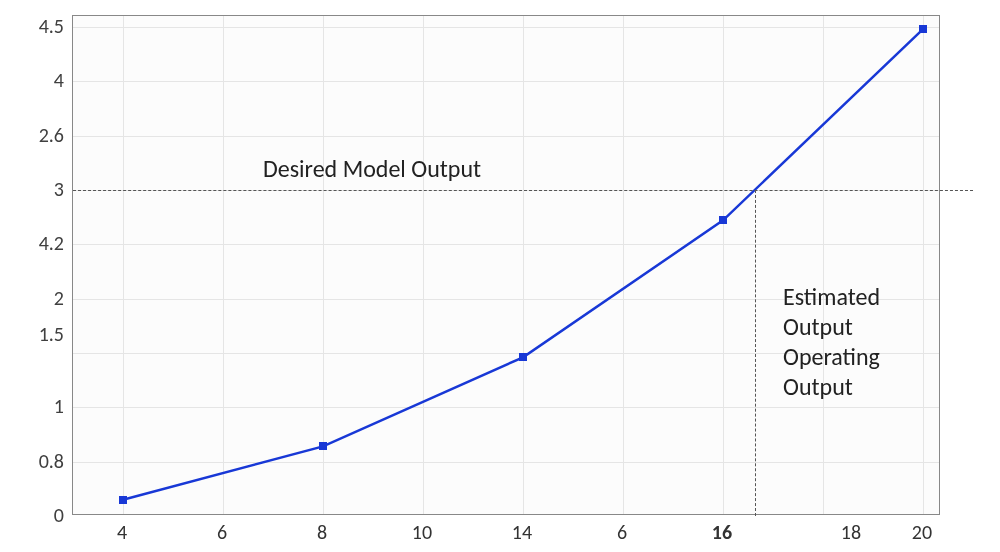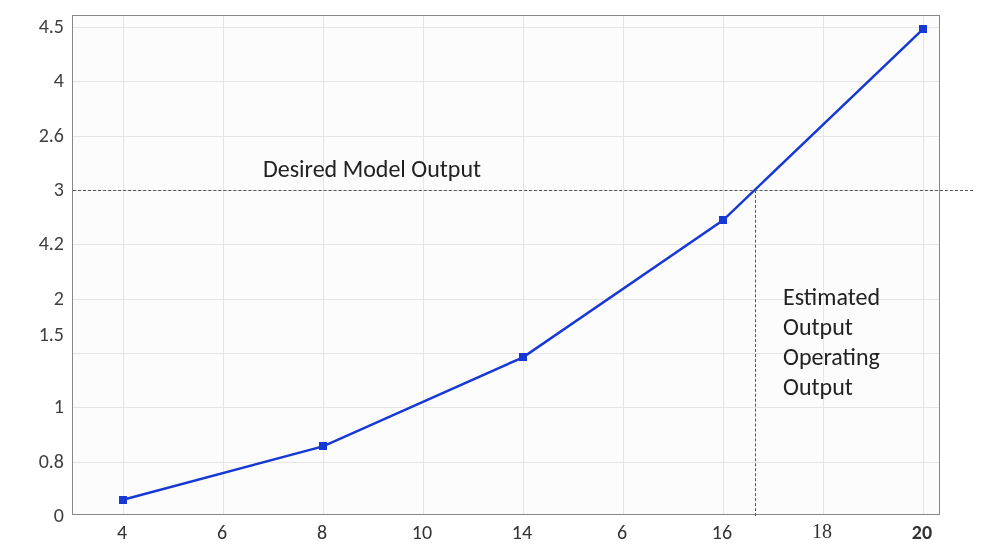--- a/index.html
+++ b/index.html
@@ -114,23 +114,23 @@
       <div class="point" style="left: 650px; top: 204.348px;"></div>
       <div class="point" style="left: 850px; top: 13.0435px;"></div>
     </div>
 
 <div class="tick-x" style="left: 102px;">4</div>
     <div class="tick-x" style="left: 202px;">6</div>
     <div class="tick-x" style="left: 302px;">8</div>
     <div class="tick-x" style="left: 402px;">10</div>
     <div class="tick-x" style="left: 502px;">14</div>
     <div class="tick-x" style="left: 602px;">6</div>
-    <div class="tick-x" style="left: 702px;">16</div>
-    <div class="tick-x" style="left: 802px; font-family: Liberation Serif, serif;">18</div>
-    <div class="tick-x" style="left: 902px; font-weight: bold;">20</div>
+    <div class="tick-x" style="left: 702px; font-weight: bold;">16</div>
+    <div class="tick-x" style="left: 831px;">18</div>
+    <div class="tick-x" style="left: 902px;">20</div>
     <div class="tick-y" style="top: 505px;">0</div>
     <div class="tick-y" style="top: 450.652px;">0.8</div>
     <div class="tick-y" style="top: 396.304px;">1</div>
     <div class="tick-y" style="top: 324px;">1.5</div>
     <div class="tick-y" style="top: 287.609px;">2</div>
     <div class="tick-y" style="top: 233.261px;">4.2</div>
     <div class="tick-y" style="top: 178.913px;">3</div>
     <div class="tick-y" style="top: 124.565px;">2.6</div>
     <div class="tick-y" style="top: 70.2174px;">4</div>
     <div class="tick-y" style="top: 15.8696px;">4.5</div>

